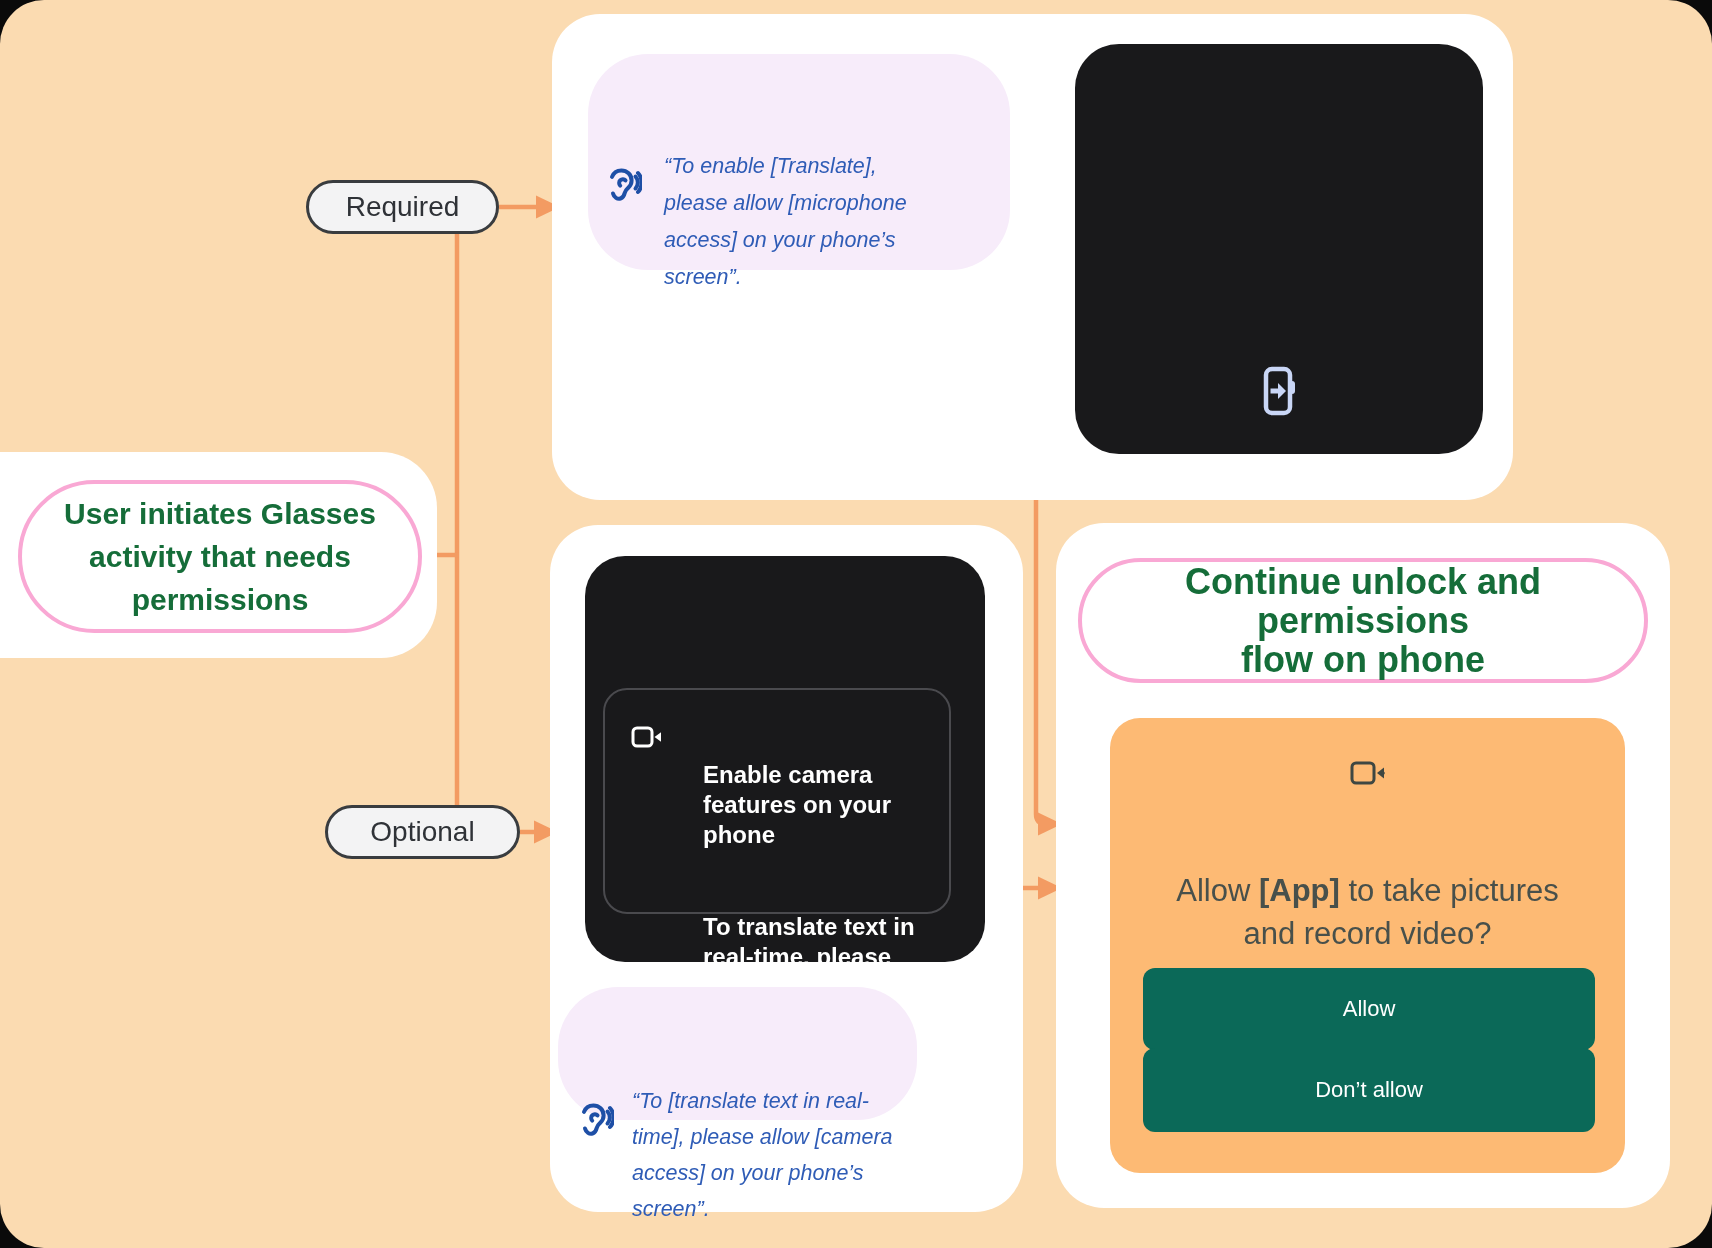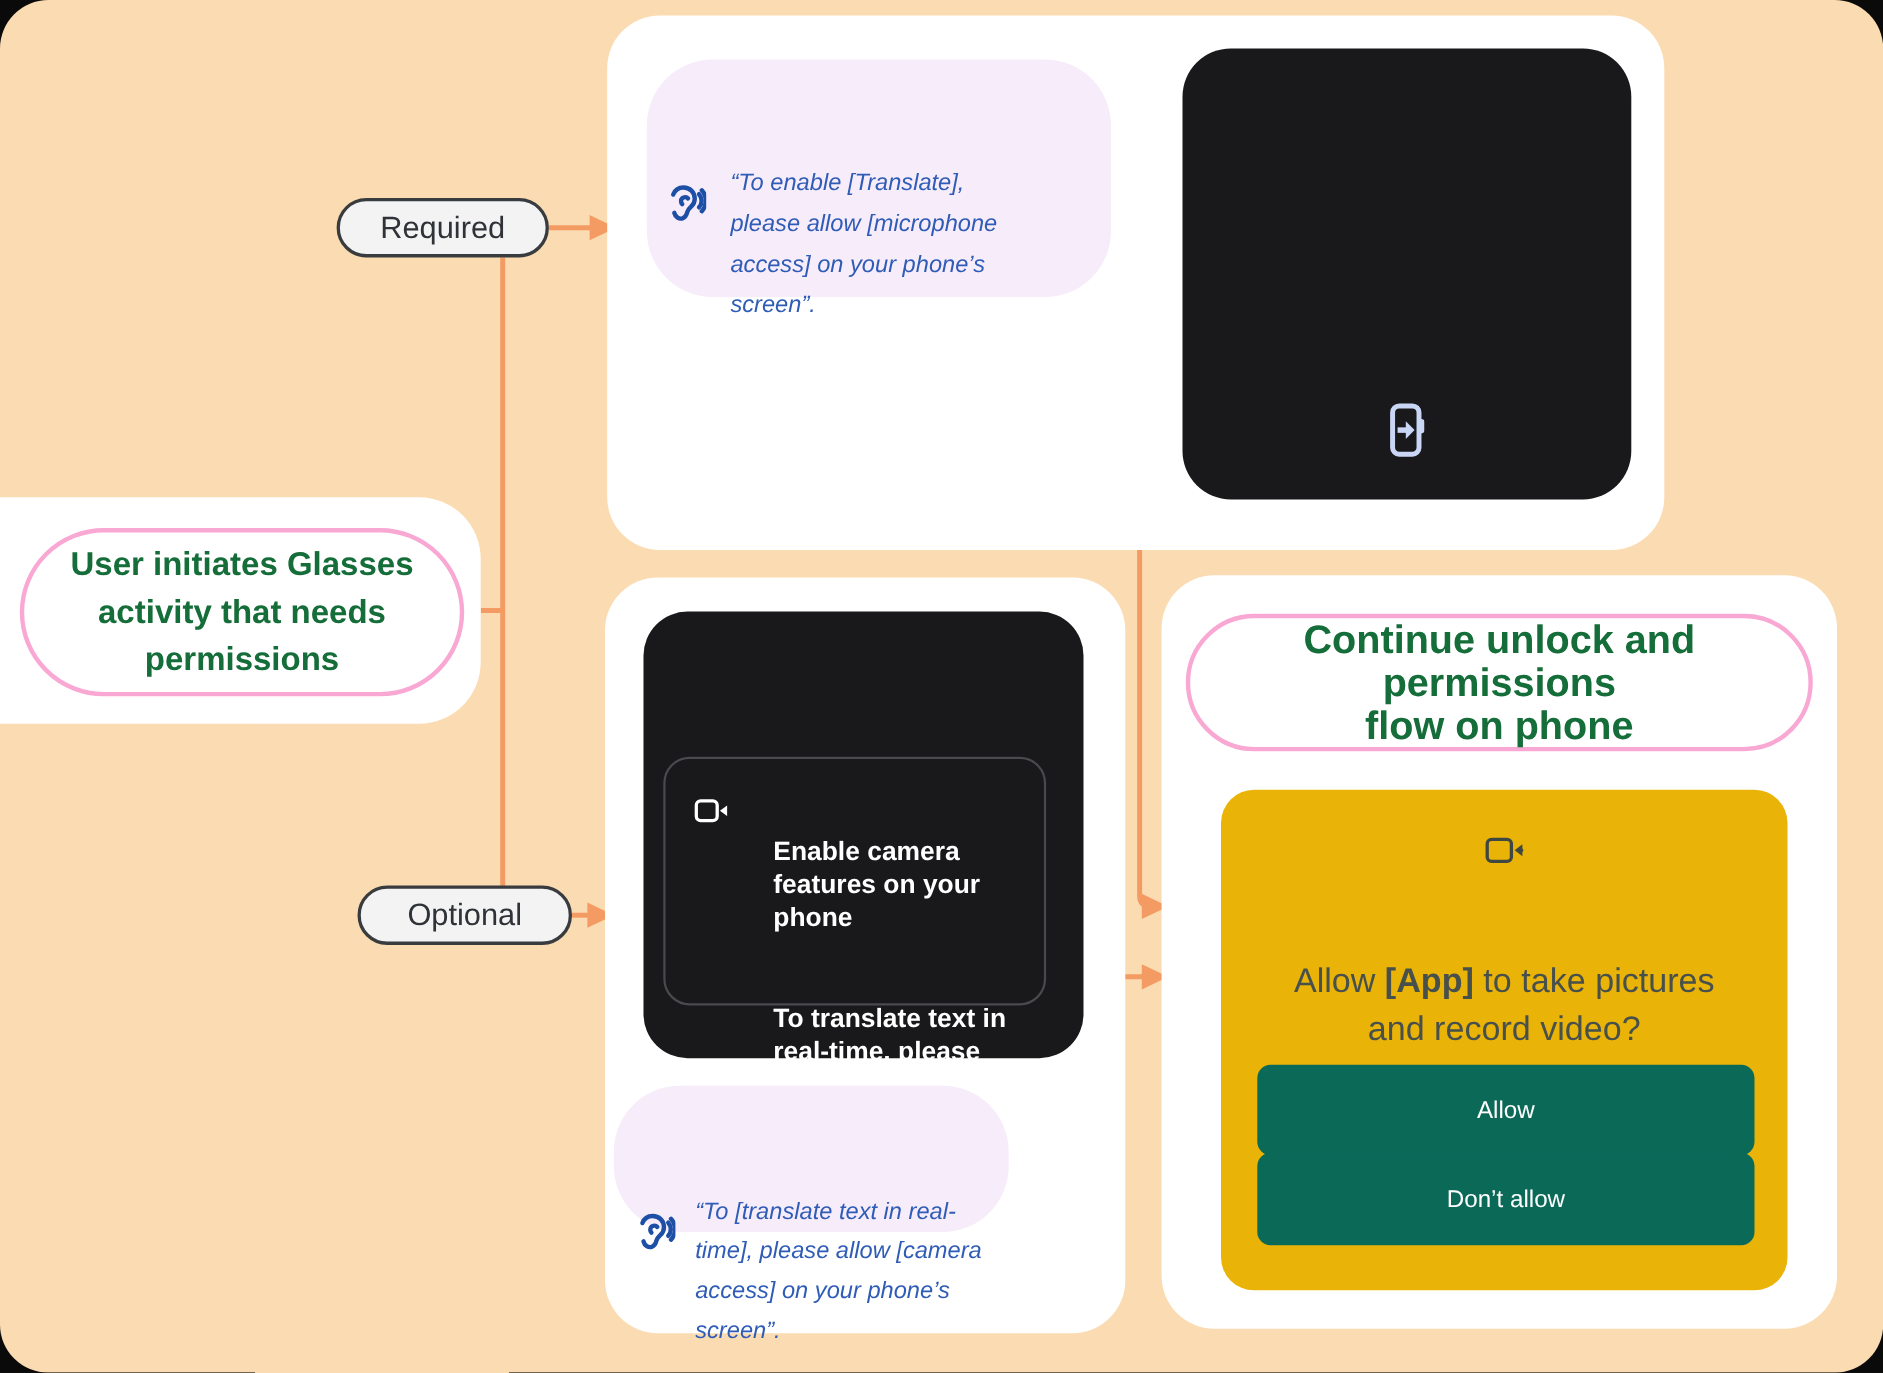--- a/index.html
+++ b/index.html
@@ -53,21 +53,21 @@
   }
   .hud-cam-icon{position:absolute;left:26px;top:34px;width:32px;height:26px;}
   .hud-text{
     position:absolute;left:82px;top:24px;width:258px;color:#FFFFFF;
     font-size:24px;line-height:30px;font-weight:600;white-space:pre-line;
   }
   .hud-text p{margin:16px;}
 
   .mint-card{
     position:absolute;left:54px;top:195px;width:515px;height:455px;
-    background:#eab308;border-radius:30px;text-align:center;
+    background:#fdba74;border-radius:30px;text-align:center;
   }
   .dlg-cam-icon{display:inline-block;margin-top:40px;width:38px;height:30px;}
   .dlg-title{
     margin:34px 20px 0 20px;font-size:31px;line-height:43px;color:#48504B;
     font-weight:400;white-space:pre-line;
   }
   .dlg-title .app{font-weight:700;}
   .dlg-btn{
     position:absolute;left:33px;width:452px;background:#0B6958;border:none;border-radius:12px;
     color:#ffffff;font-size:22px;font-weight:500;font-family:"Liberation Sans",sans-serif;

